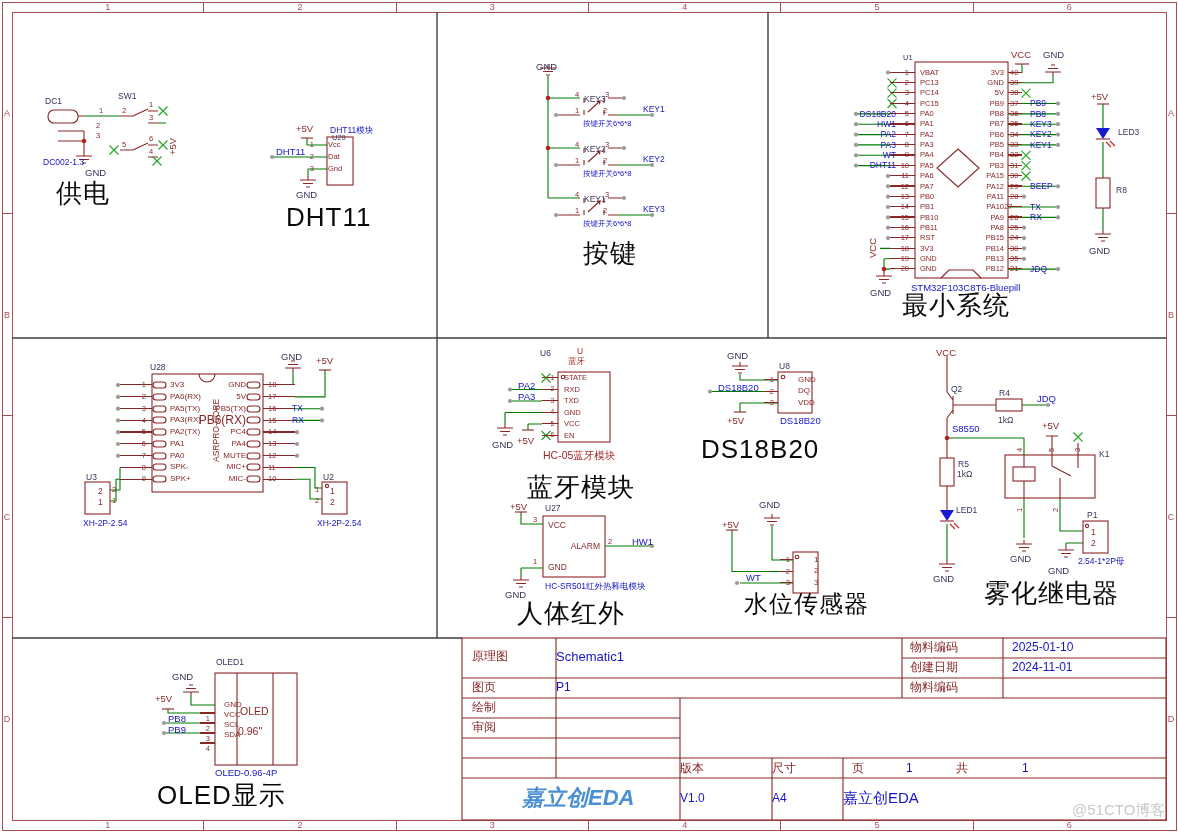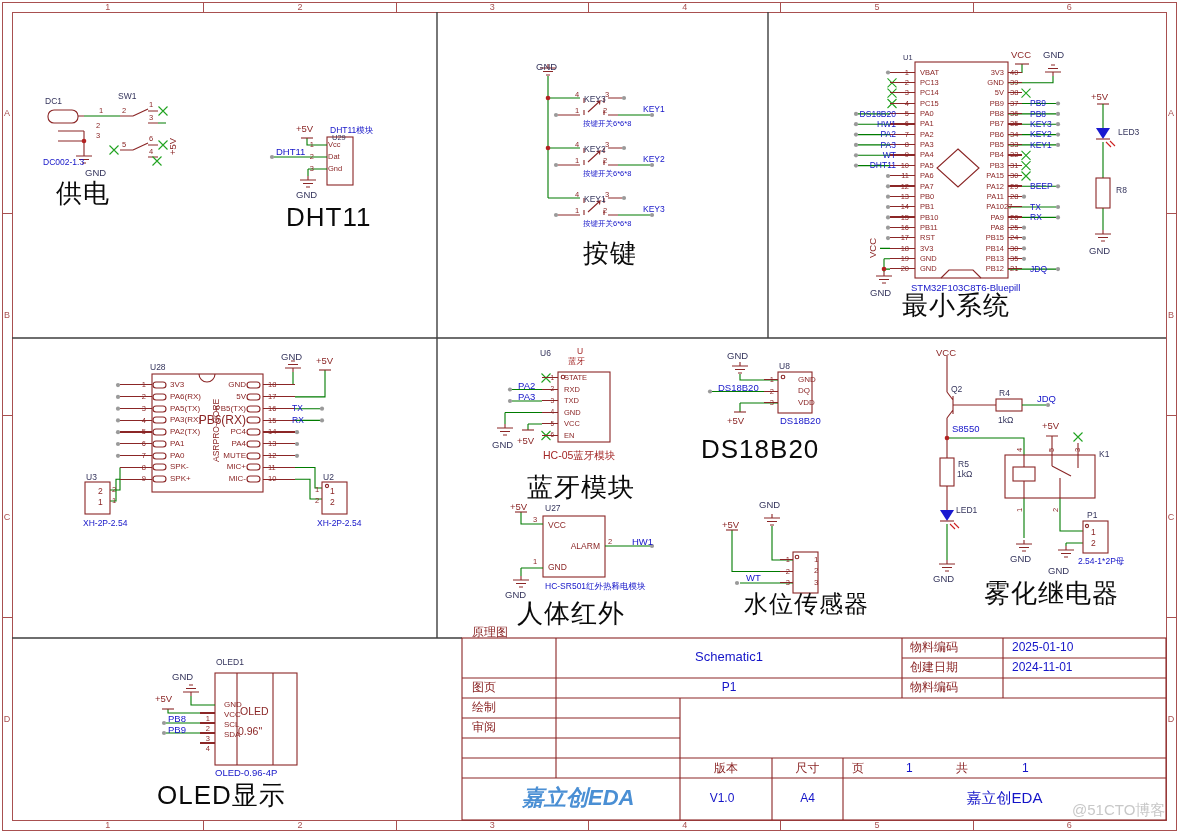--- a/index.html
+++ b/index.html
@@ -17,21 +17,21 @@
 .sb{stroke:#3f3f3f;stroke-width:1.4;}
 .gd{fill:#9a9a9a;stroke:none;}
 .jd{fill:#b32222;stroke:none;}
 .fillblue{fill:#1a1ad0;stroke:none;}
 .t{position:absolute;white-space:nowrap;line-height:1;}
 .s7{font-size:7.5px;} .s8{font-size:8.5px;} .s9{font-size:9.5px;}
 .s10{font-size:10.5px;} .s12{font-size:12px;} .s13{font-size:13px;} .s15{font-size:15px;}
 .red{color:var(--red);} .blue{color:var(--blue);} .navy{color:var(--navy);}
 .dkred{color:#a32525;}
 .title{font-size:26px;color:var(--blk);font-weight:500;letter-spacing:1px;}
-.ctr{text-align:center;} .rgt{text-align:right;}
+.ctr{} .rgt{text-align:right;}
 .rot{transform:rotate(-90deg);transform-origin:0 0;}
 .frame-outer{position:absolute;left:2px;top:2px;width:1173px;height:827px;border:1px solid var(--frame);}
 .frame-inner{position:absolute;left:12px;top:12px;width:1153px;height:807px;border:1px solid var(--frame);}
 .band{position:absolute;display:flex;color:var(--frame);font-size:9px;}
 .band .fcell{flex:1;display:flex;align-items:center;justify-content:center;}
 .band.h .fcell{border-right:1px solid var(--frame);}
 .band.h .fcell:last-child{border-right:none;}
 .band.v{flex-direction:column;}
 .band.v .fcell{border-bottom:1px solid var(--frame);}
 .band.v .fcell:last-child{border-bottom:none;}
@@ -907,21 +907,21 @@
       <span class="f-name" style="padding-left:14px;font-size:8px"></span>
     </div>
     </div>
   <span class="t blue s9" style="left:168px;top:714px">PB8</span>
   <span class="t blue s9" style="left:168px;top:725px">PB9</span>
   <span class="t red s10" style="left:240px;top:706px">OLED</span>
   <span class="t red s10" style="left:238px;top:726px">0.96"</span>
   <span class="t blue s9" style="left:215px;top:768px">OLED-0.96-4P</span>
   <span class="t title" style="left:157px;top:782px">OLED显示</span>
 
-  <span class="t red s12" style="left:472px;top:626px">原理图</span>
+  <span class="t red s12" style="left:472px;top:650px">原理图</span>
   <span class="t blue s13 ctr" style="left:556px;top:650px;width:346px">Schematic1</span>
   <span class="t red s12" style="left:910px;top:641px">物料编码</span>
   <span class="t blue s12" style="left:1012px;top:641px">2025-01-10</span>
   <span class="t red s12" style="left:910px;top:661px">创建日期</span>
   <span class="t blue s12" style="left:1012px;top:661px">2024-11-01</span>
   <span class="t red s12" style="left:472px;top:681px">图页</span>
   <span class="t blue s12 ctr" style="left:556px;top:681px;width:346px">P1</span>
   <span class="t red s12" style="left:910px;top:681px">物料编码</span>
   <span class="t red s12" style="left:472px;top:701px">绘制</span>
   <span class="t red s12" style="left:472px;top:721px">审阅</span>

